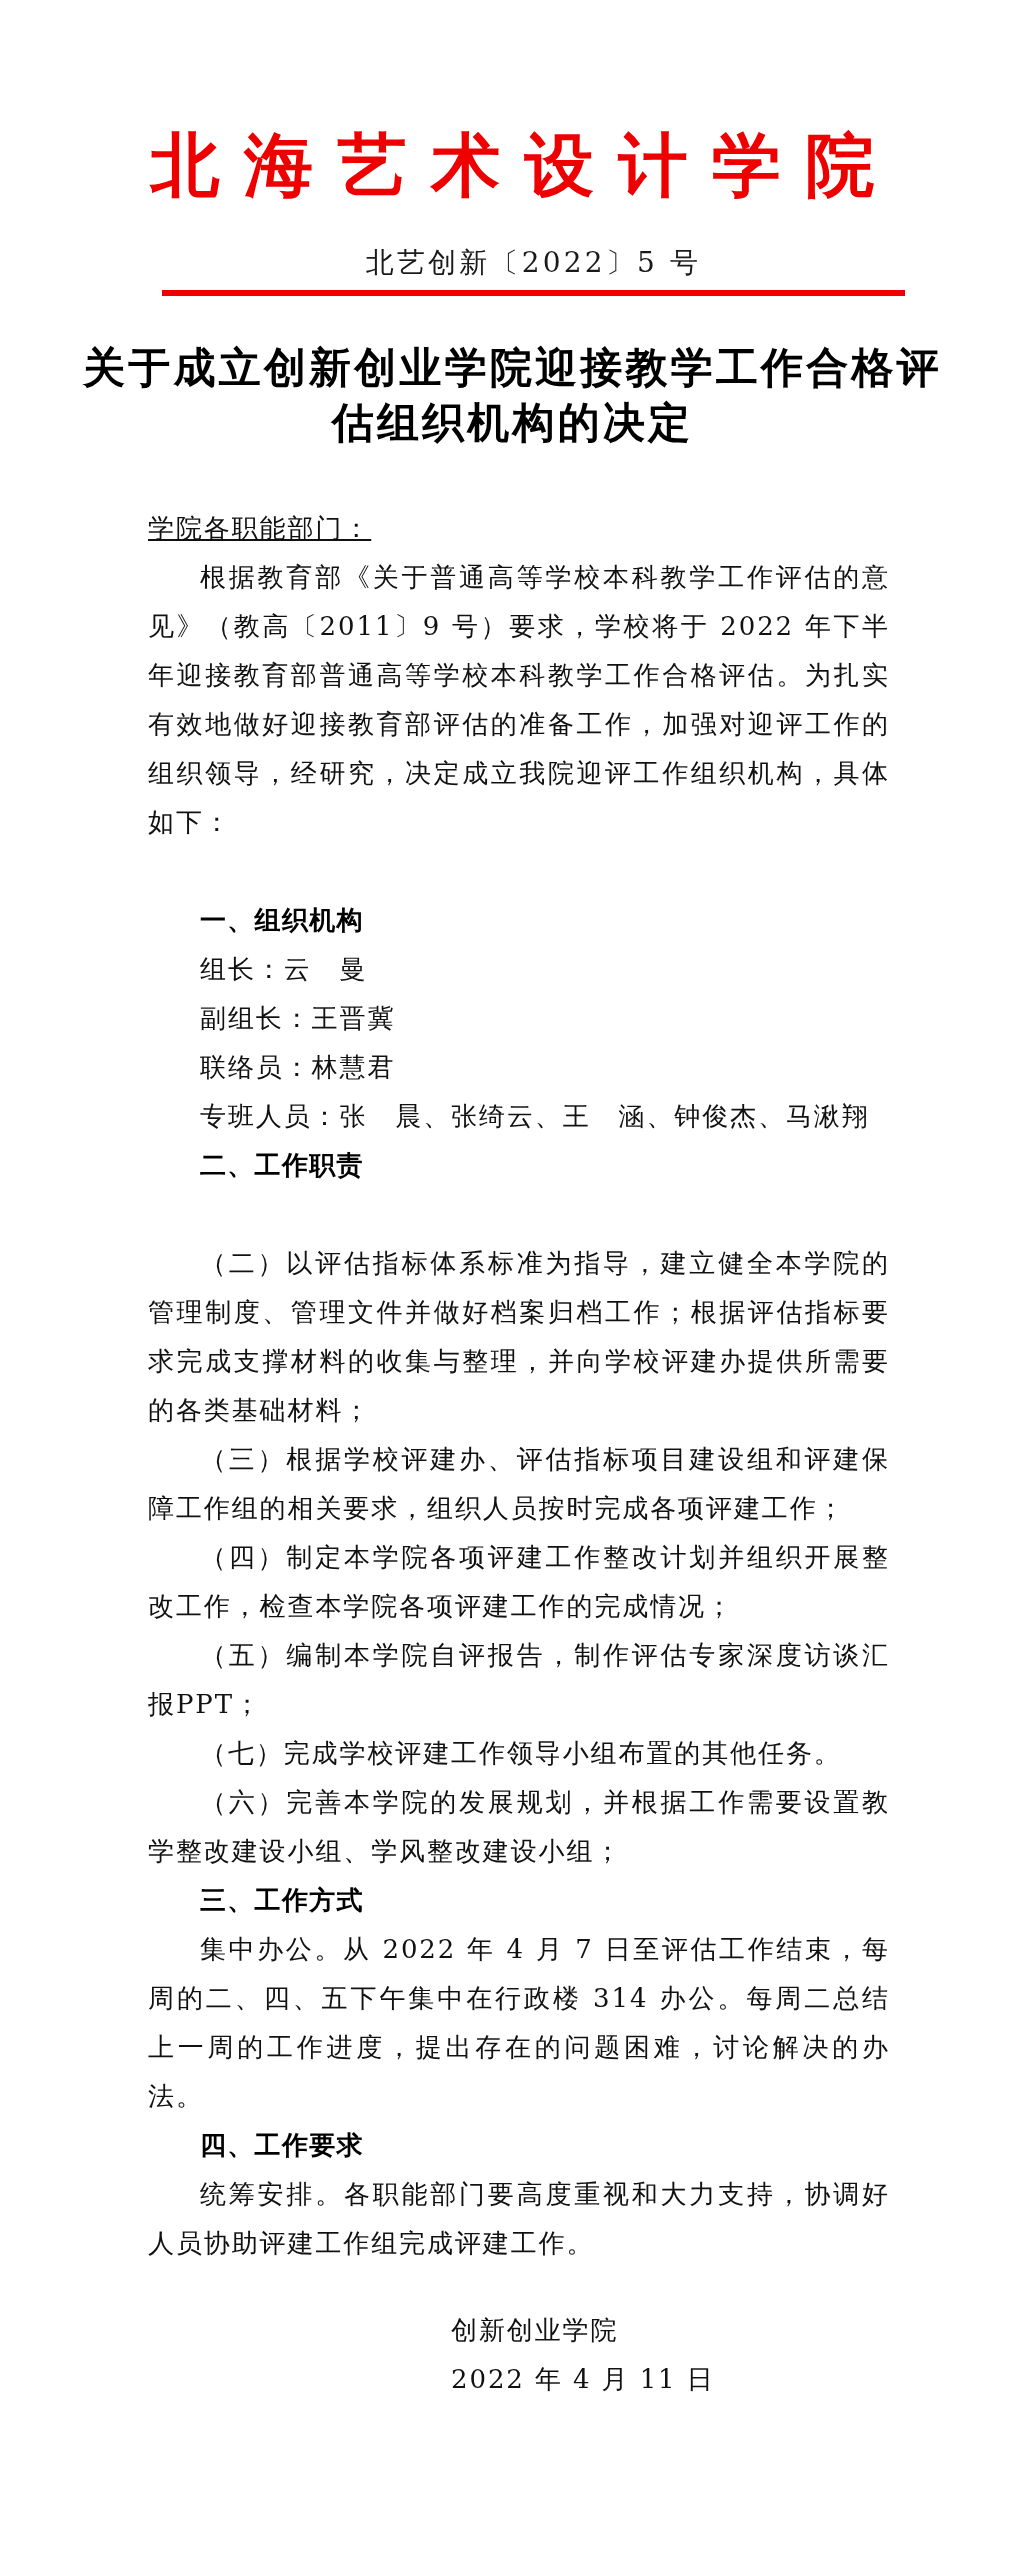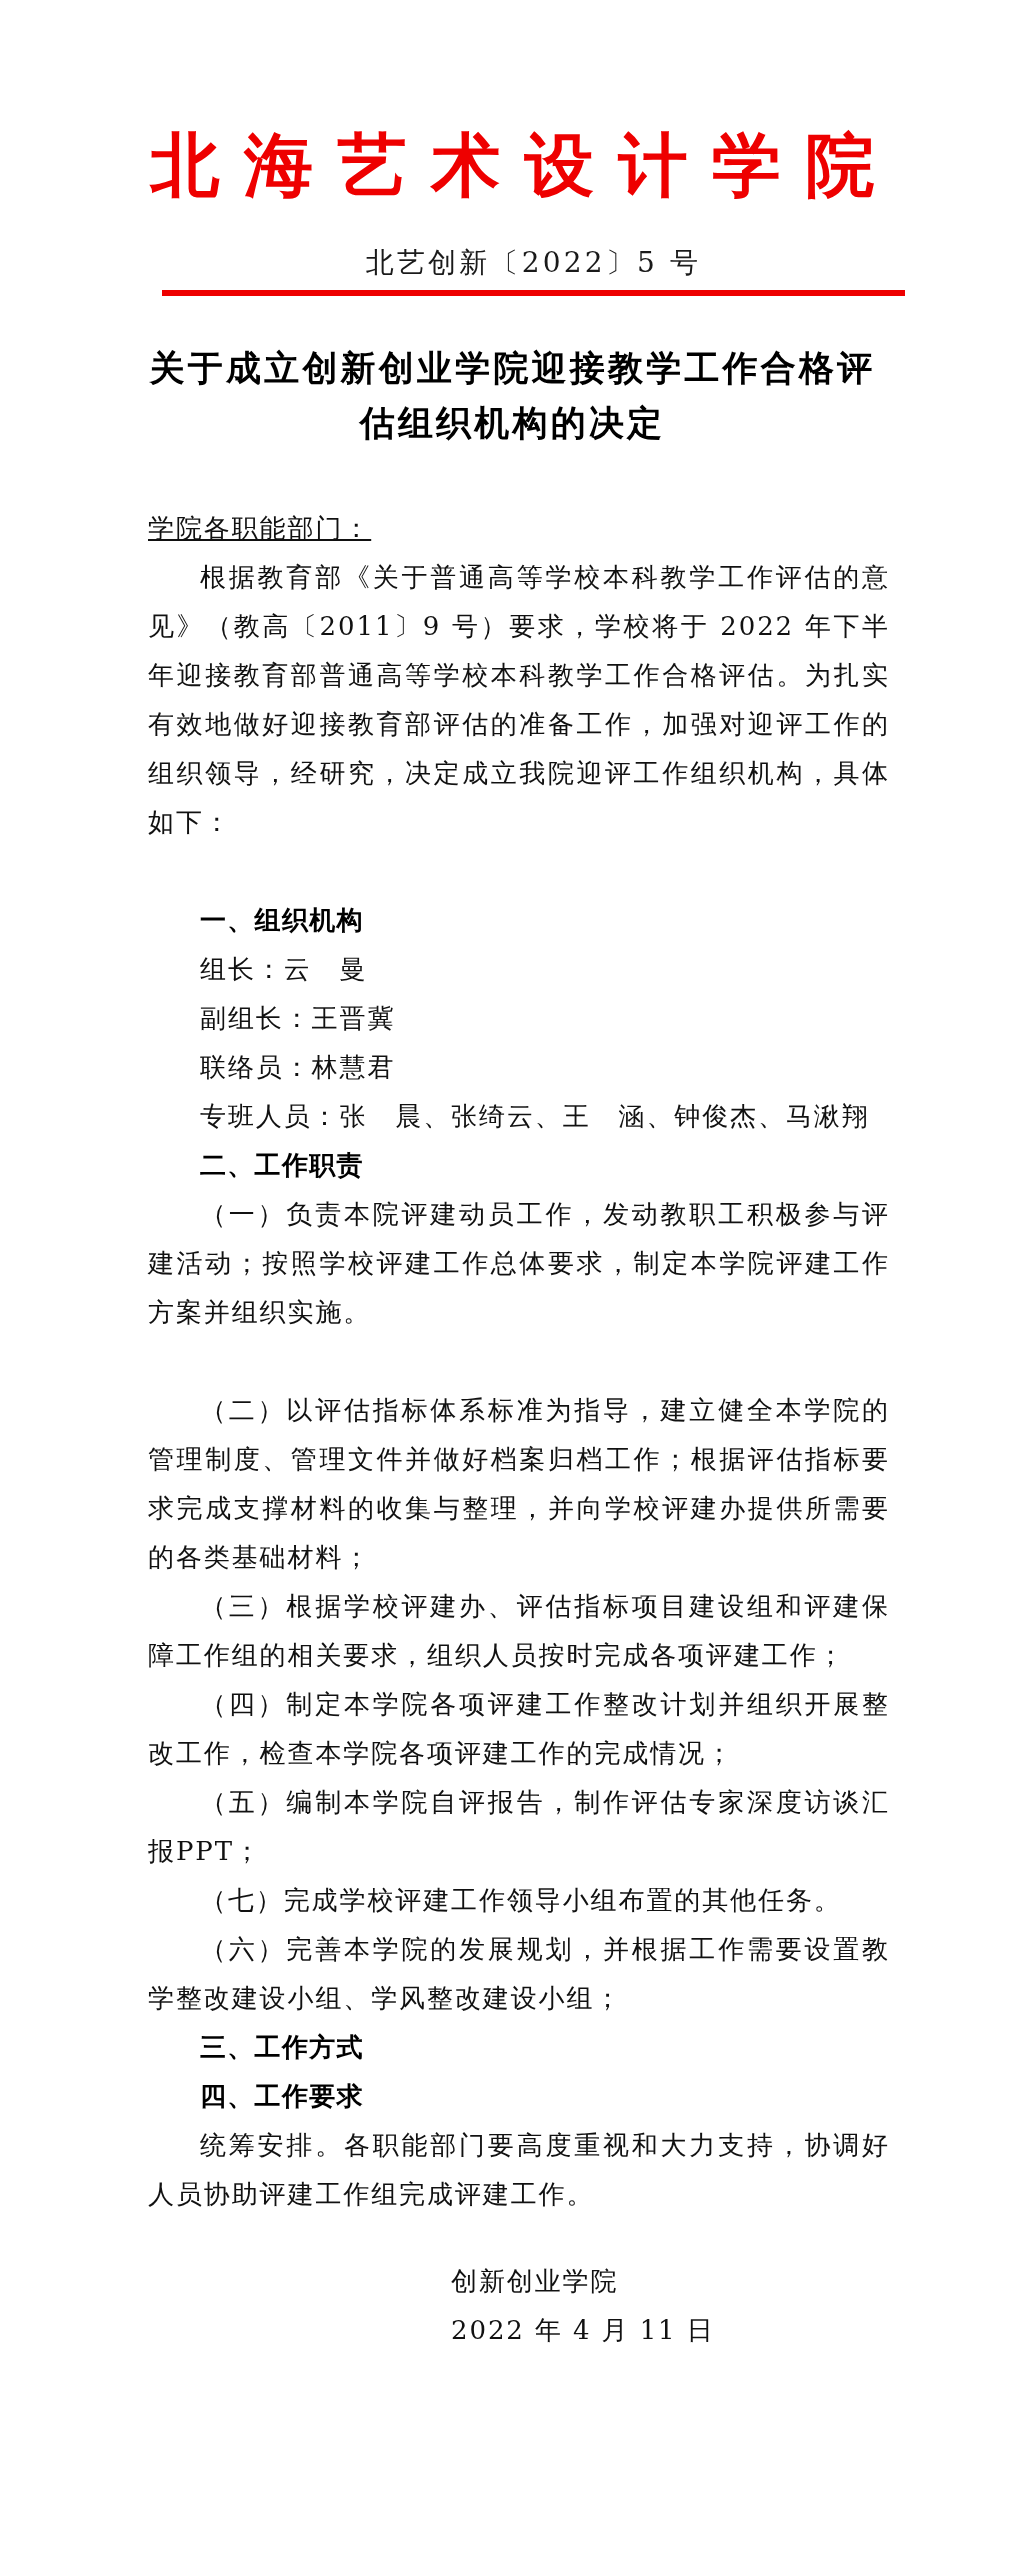--- a/index.html
+++ b/index.html
@@ -45,21 +45,21 @@
 
   .red-rule {
     margin-top: 13px;
     height: 5.8px;
     background: var(--accent-red, #ee0000);
   }
 
   .doc-title {
     margin: 44px 0 0 0;
     text-align: center;
-    font-size: 35px;
+    font-size: 42px;
     line-height: 55px;
     font-weight: 700;
     letter-spacing: 3.2px;
     color: #000000;
   }
   .doc-title .title-line { display: block; }
 
   
   .doc-content {
     margin-left: 148px;
@@ -117,28 +117,28 @@
   <div class="doc-content">
     <div class="salutation">学院各职能部门：</div>
     <div id="body-container">
         <div class="para">根据教育部《关于普通高等学校本科教学工作评估的意见》（教高〔2011〕9 号）要求，学校将于 2022 年下半年迎接教育部普通高等学校本科教学工作合格评估。为扎实有效地做好迎接教育部评估的准备工作，加强对迎评工作的组织领导，经研究，决定成立我院迎评工作组织机构，具体如下：</div>
         <div class="heading gap-before">一、组织机构</div>
         <div class="line">组长：云　曼</div>
         <div class="line">副组长：王晋冀</div>
         <div class="line">联络员：林慧君</div>
         <div class="line">专班人员：张　晨、张绮云、王　涵、钟俊杰、马湫翔</div>
         <div class="heading">二、工作职责</div>
-        <div class="para">（一）负责本院评建动员工作，发动教职工积极参与评建活动；按照学校评建工作总体要求，制定本学院评建工作方案并组织实施。</div>
         <div class="para gap-before">（二）以评估指标体系标准为指导，建立健全本学院的管理制度、管理文件并做好档案归档工作；根据评估指标要求完成支撑材料的收集与整理，并向学校评建办提供所需要的各类基础材料；</div>
         <div class="para">（三）根据学校评建办、评估指标项目建设组和评建保障工作组的相关要求，组织人员按时完成各项评建工作；</div>
         <div class="para">（四）制定本学院各项评建工作整改计划并组织开展整改工作，检查本学院各项评建工作的完成情况；</div>
         <div class="para">（五）编制本学院自评报告，制作评估专家深度访谈汇报PPT；</div>
         <div class="para">（七）完成学校评建工作领导小组布置的其他任务。</div>
         <div class="para">（六）完善本学院的发展规划，并根据工作需要设置教学整改建设小组、学风整改建设小组；</div>
         <div class="heading">三、工作方式</div>
+        <div class="para">集中办公。从 2022 年 4 月 7 日至评估工作结束，每周的二、四、五下午集中在行政楼 314 办公。每周二总结上一周的工作进度，提出存在的问题困难，讨论解决的办法。</div>
         <div class="heading">四、工作要求</div>
         <div class="para">统筹安排。各职能部门要高度重视和大力支持，协调好人员协助评建工作组完成评建工作。</div>
       </div>
 
     <div class="signature">
       <div class="sig-org">创新创业学院</div>
       <div class="sig-date">2022 年 4 月 11 日</div>
     </div>
   </div>
 

